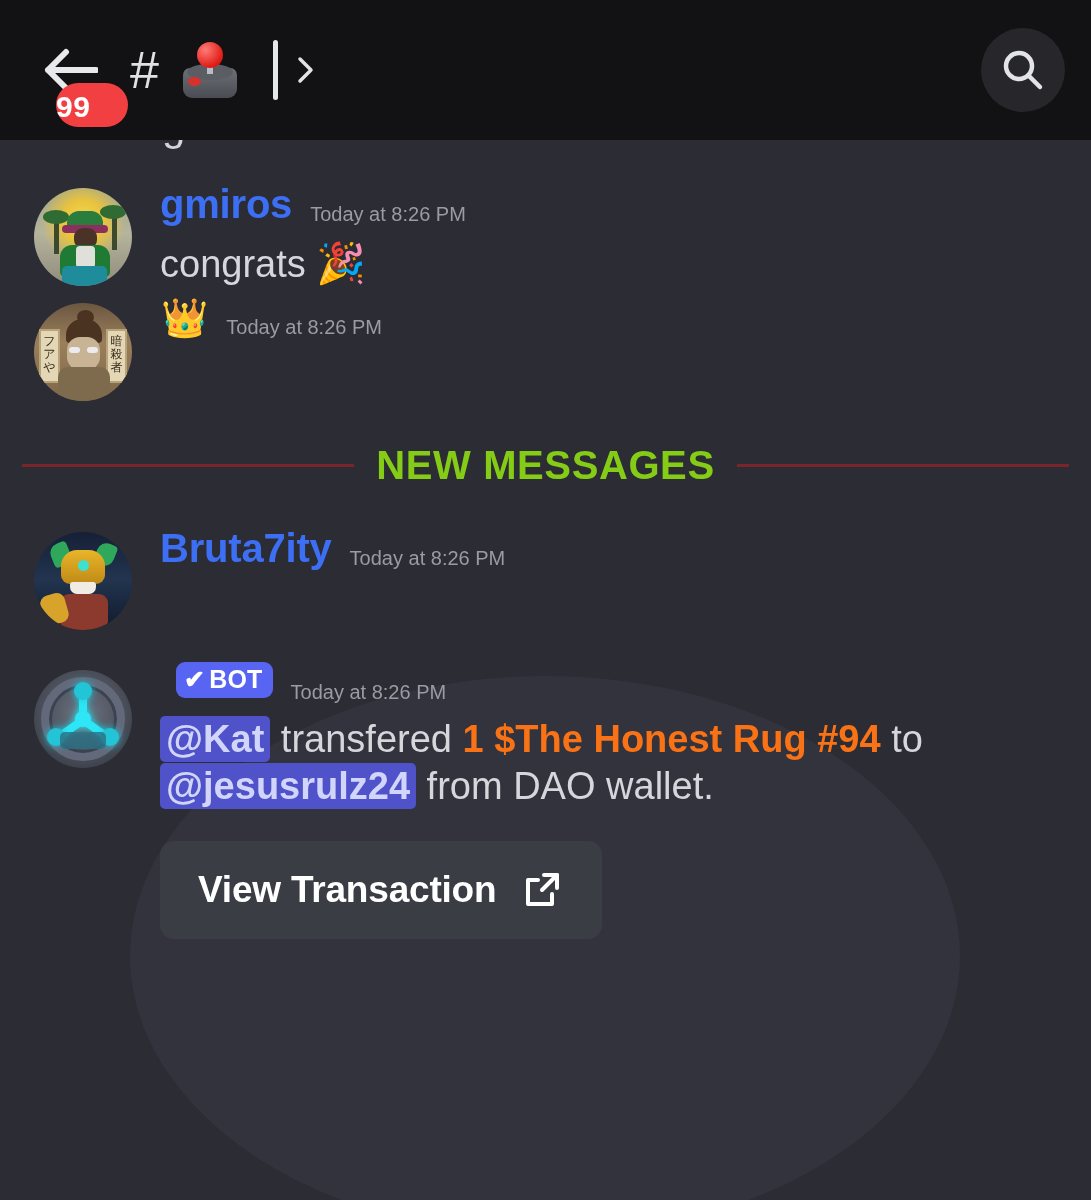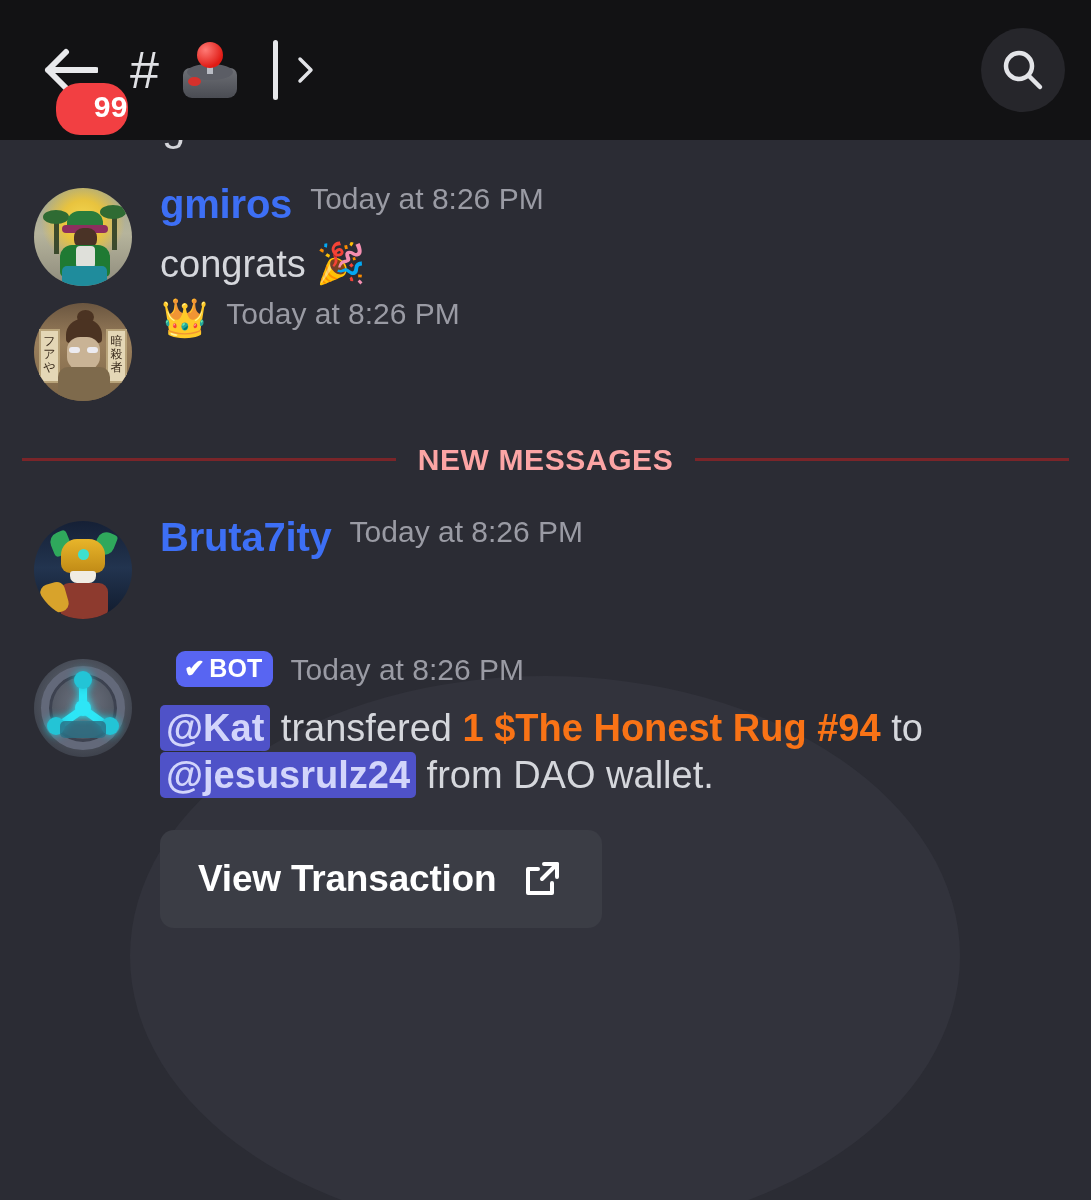--- a/index.html
+++ b/index.html
@@ -54,28 +54,28 @@
   }
   .back-arrow {
     width: 54px; height: 44px;
     position: relative;
   }
   .badge-99 {
     position: absolute;
     left: 16px;
     top: 44px;
     min-width: 72px;
-    height: 52px;
+    height: 44px;
     background: #f23f42;
     border-radius: 24px;
     color: #fff;
     font-size: 30px;
     font-weight: bold;
     line-height: 48px;
-    text-align: right;
+    text-align: left;
     letter-spacing: 0.5px;
   }
   .hash {
     color: #e0e1e5;
     font-size: 52px;
     font-weight: 400;
     margin-left: 28px;
     line-height: 1;
     flex: none;
   }
@@ -185,37 +185,37 @@
     position: relative;
   }
   .body {
     flex: 1 1 auto;
     min-width: 0;
     padding-left: 28px;
     padding-top: 2px;
   }
   .meta {
     display: flex;
-    align-items: flex-start;
+    align-items: flex-end;
     flex-wrap: nowrap;
     line-height: 1;
     white-space: nowrap;
   }
   .uname {
     font-size: 40px;
     font-weight: bold;
     letter-spacing: -0.2px;
   }
   .uname.blue  { color: #3d6ff5; }
   .uname.dark  { color: #121216; }
   .uname.white { color: #f2f3f5; }
   .crown { font-size: 38px; margin-left: 1px; line-height: 1; }
   .ts {
     color: #9a9ba4;
-    font-size: 30px;
+    font-size: 20px;
     margin-left: 18px;
     font-weight: 400;
   }
   .bot-badge {
     display: inline-flex;
     align-items: center;
     background: #5865f2;
     color: #ffffff;
     border-radius: 9px;
     padding: 5px 10px 6px 8px;
@@ -251,22 +251,22 @@
     display: flex;
     align-items: center;
     margin: 42px 22px 30px 22px;
   }
   .new-divider .line {
     flex: 1 1 auto;
     height: 3px;
     background: #7a2529;
   }
   .new-divider .label {
-    color: #fca5a5;
-    font-size: 30px;
+    color: #84cc16;
+    font-size: 40px;
     font-weight: bold;
     letter-spacing: 0.6px;
     padding: 0 22px;
     white-space: nowrap;
   }
 
   
   .tx-btn {
     display: inline-flex;
     align-items: center;

